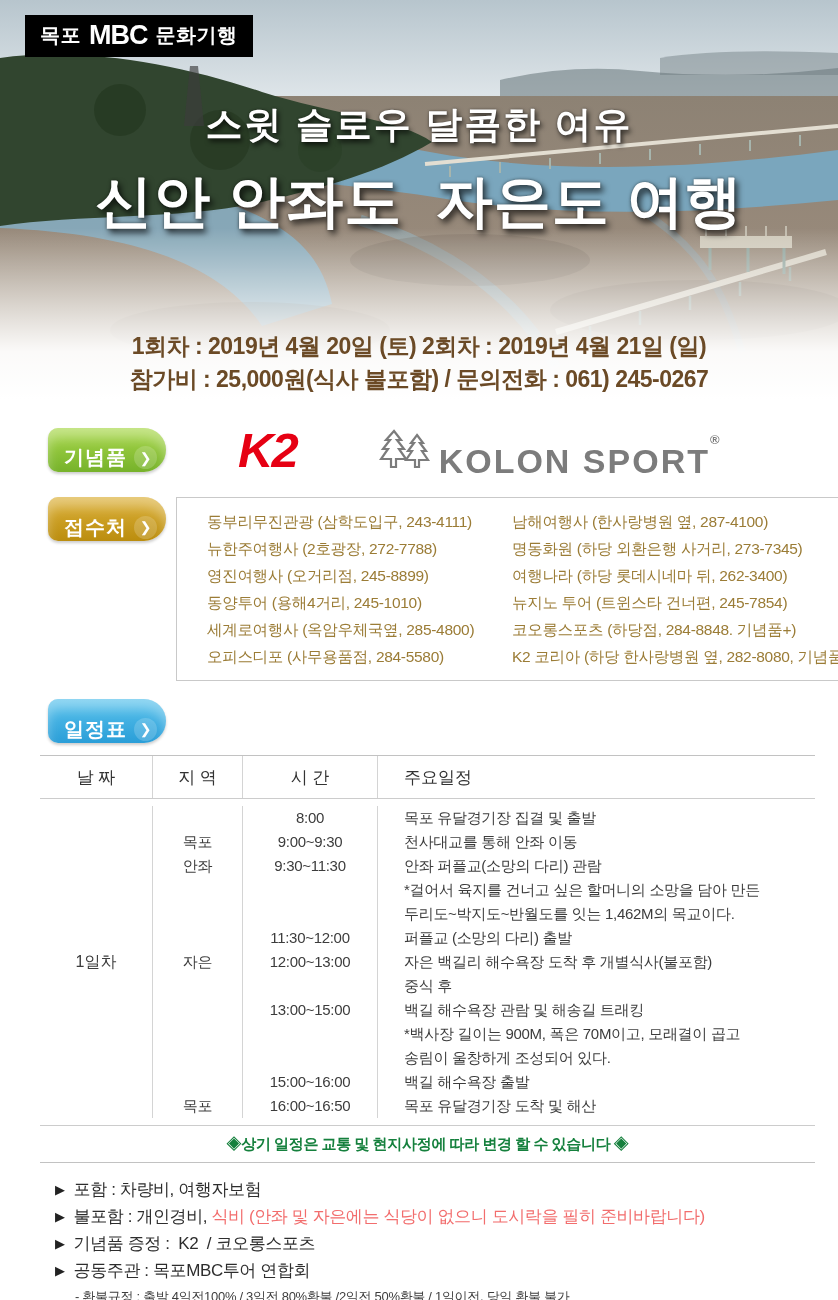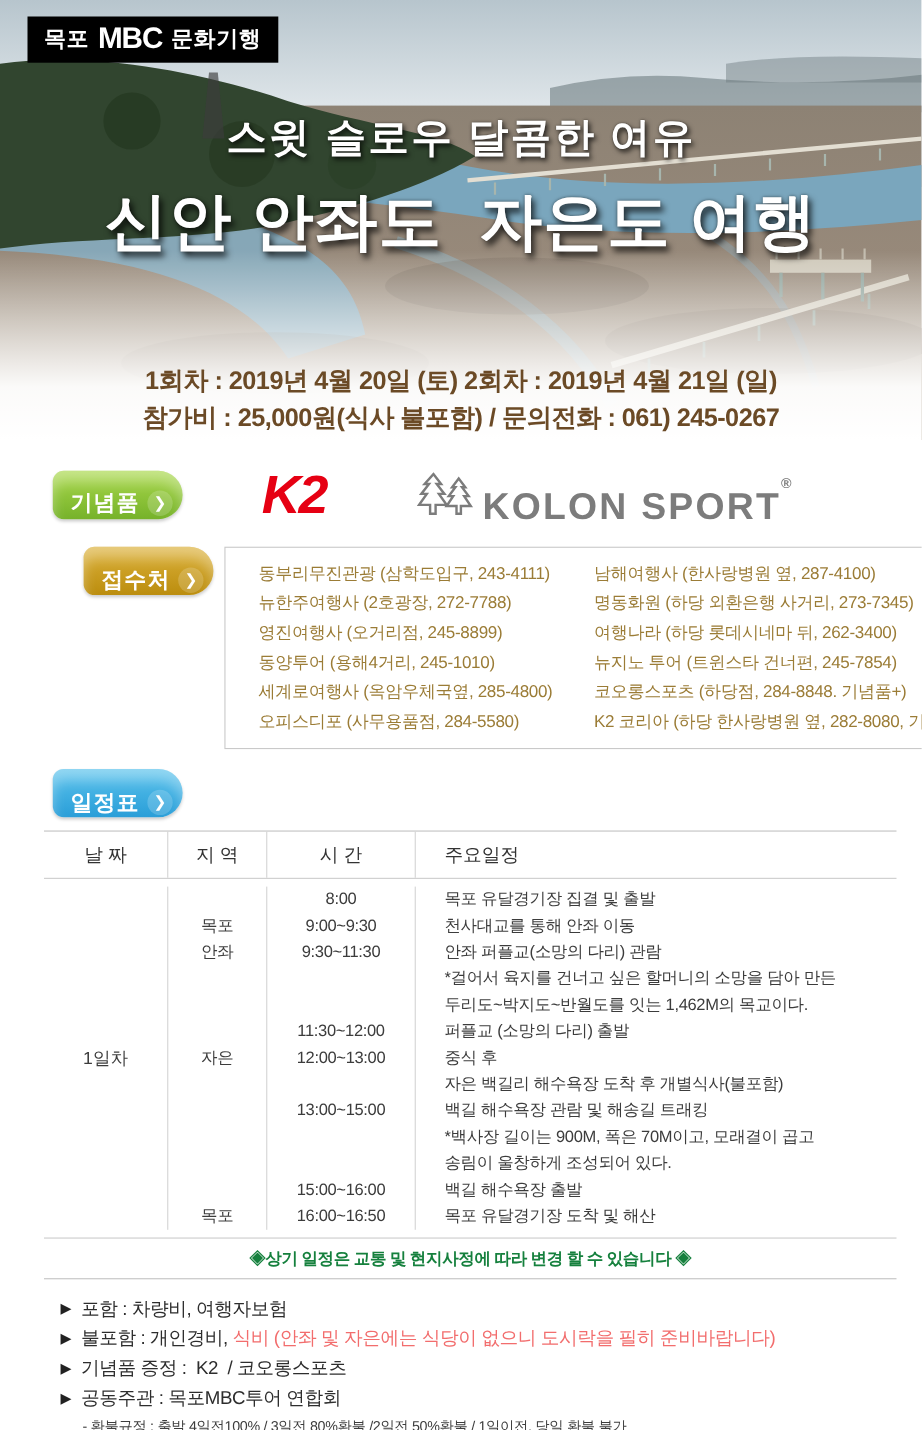--- a/index.html
+++ b/index.html
@@ -23,21 +23,21 @@
     color:#6b4a26; font-size:23px; font-weight:bold; line-height:33px; letter-spacing:-0.5px; }
 
   
   .badge { position:relative; width:118px; height:44px; border-radius:10px 22px 22px 10px;
     display:flex; align-items:center; justify-content:space-between; padding:16px 9px 0 16px;
     color:#fff; font-size:20px; font-weight:bold; letter-spacing:1px;
     box-shadow:inset 0 10px 12px rgba(255,255,255,.35), 0 2px 3px rgba(0,0,0,.2); flex:0 0 auto; }
   .badge .chev { width:23px; height:23px; border-radius:50%; background:rgba(255,255,255,.18);
     display:flex; align-items:center; justify-content:center; font-size:14px; letter-spacing:0; }
   .badge.green { background:linear-gradient(#a9d84b,#76b22a); }
-  .badge.gold  { background:linear-gradient(#dcb13a,#bb8d0e);margin-left:28px; }
+  .badge.gold  { background:linear-gradient(#dcb13a,#bb8d0e); }
   .badge.blue  { background:linear-gradient(#59c2ec,#2a9ed8); }
 
   
   .souvenir-row { margin:18px 0 0 48px; display:flex; align-items:center; }
   .k2-logo { margin-left:72px; color:#e60013; font-size:49px; font-weight:900;
     font-style:italic; letter-spacing:-2px; }
   .kolon-logo { margin-left:82px; display:flex; align-items:center; color:#7c7c7c; }
   .kolon-trees { margin-right:4px; }
   .kolon-text { font-size:34px; font-weight:bold; letter-spacing:2px;margin-top:24px; }
   .kolon-reg { font-size:13px; vertical-align:top; position:relative; top:-10px; font-weight:bold; }
@@ -233,22 +233,22 @@
           <div class="line">15:00~16:00</div>
           <div class="line">16:00~16:50</div>
         </div>
         <div class="col-desc">
           <div class="line">목포 유달경기장 집결 및 출발</div>
           <div class="line">천사대교를 통해 안좌 이동</div>
           <div class="line">안좌 퍼플교(소망의 다리) 관람</div>
           <div class="line">*걸어서 육지를 건너고 싶은 할머니의 소망을 담아 만든</div>
           <div class="line">두리도~박지도~반월도를 잇는 1,462M의 목교이다.</div>
           <div class="line">퍼플교 (소망의 다리) 출발</div>
+          <div class="line">자은 백길리 해수욕장 도착 후 개별식사(불포함)</div>
           <div class="line">중식 후</div>
-          <div class="line">자은 백길리 해수욕장 도착 후 개별식사(불포함)</div>
           <div class="line">백길 해수욕장 관람 및 해송길 트래킹</div>
           <div class="line">*백사장 길이는 900M, 폭은 70M이고, 모래결이 곱고</div>
           <div class="line">송림이 울창하게 조성되어 있다.</div>
           <div class="line">백길 해수욕장 출발</div>
           <div class="line">목포 유달경기장 도착 및 해산</div>
         </div>
       </div>
 
       <div class="t-note">◈상기 일정은 교통 및 현지사정에 따라 변경 할 수 있습니다 ◈</div>
     </div>

